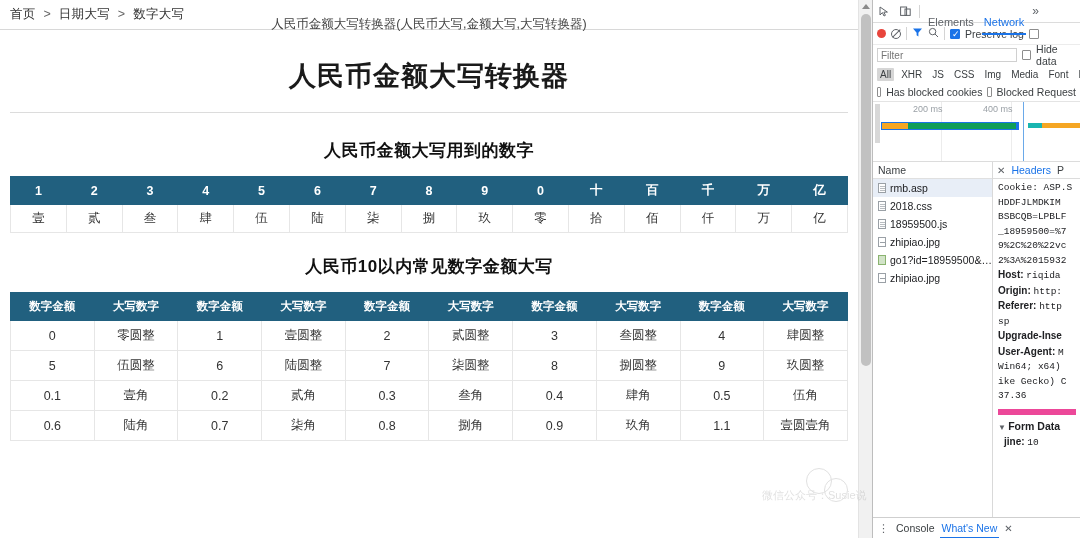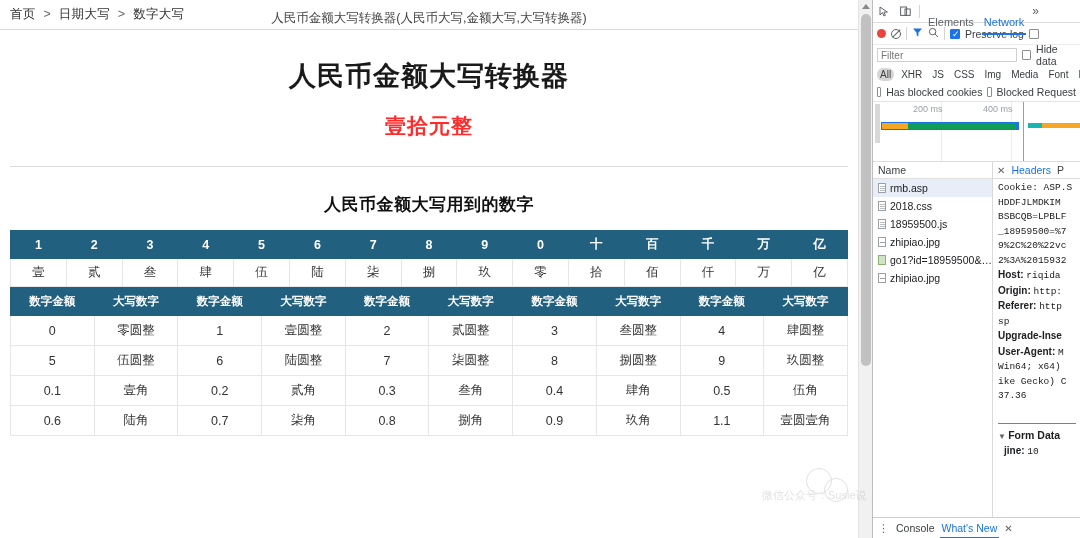--- a/index.html
+++ b/index.html
@@ -17,21 +17,21 @@
     background:#fff; overflow:hidden;
   }
   .breadcrumb-bar {
     height:30px; border-bottom:1px solid #d8d8d8;
     display:flex; align-items:center; position:relative;
   }
   .crumbs { font-size:12.5px; color:#333; padding-left:10px; letter-spacing:.3px; }
   .crumbs a { color:#333; text-decoration:none; }
   .crumbs .sep { color:#666; margin:0 4px; }
   .doc-title {
-    position:absolute; left:0; right:0; top:10px;
+    position:absolute; left:0; right:0; top:16px;
     text-align:center; font-size:12.5px; color:#444;
   }
 
   .content { padding:0 10px; }
   h1.main-title {
     text-align:center; font-size:27px; color:#1a1a1a;
     margin:28px 0 18px; font-weight:bold; letter-spacing:1px;
   }
   .form-row {
     display:flex; align-items:center; justify-content:center; gap:6px;
@@ -142,21 +142,21 @@
   .filter-input {
     flex:1; height:14px; border:1px solid #d0d0d0; background:#fff;
     font-size:10px; padding:0 3px; color:#333;
     font-family:"Liberation Sans", sans-serif;
   }
   .dt-typerow {
     height:18px; display:flex; align-items:center; gap:4px;
     padding:0 4px; flex:0 0 auto; white-space:nowrap; overflow:hidden;
   }
   .type-pill {
-    font-size:10px; color:#3c4043; padding:1px 3px; border-radius:6px;
+    font-size:10px; color:#3c4043; padding:1px 3px; border-radius:1px;
   }
   .type-pill.active { background:#d6d6d6; }
   .dt-blockrow {
     height:19px; display:flex; align-items:center; gap:5px;
     padding:0 4px; border-bottom:1px solid #e4e4e4; flex:0 0 auto;
     white-space:nowrap; overflow:hidden;
   }
 
   .dt-overview {
     height:60px; border-bottom:1px solid #dcdcdc; position:relative;
@@ -202,21 +202,21 @@
   .d-tab.active { color:#1a73e8; }
   .detail-body {
     flex:1; overflow:hidden; padding:2px 4px 0 5px;
     font-family:"Liberation Mono", monospace; font-size:9.5px; color:#202124;
     line-height:14.5px;
   }
   .hdr-line { white-space:nowrap; overflow:hidden; }
   .hdr-line b { font-family:"Liberation Sans", sans-serif; font-size:10px; }
   .section-head {
     font-family:"Liberation Sans", sans-serif; font-weight:bold; font-size:10.5px;
-    color:#202124; margin-top:19px; border-top:1px solid #ec4899; padding-top:4px;
+    color:#202124; margin-top:5px; border-top:6px solid #ec4899; padding-top:4px;
   }
   .caret { font-size:8px; color:#5f6368; }
 
   .dt-drawer {
     height:21px; border-top:1px solid #cfcfcf; display:flex; align-items:center;
     gap:7px; padding:0 5px; flex:0 0 auto; background:#fff;
   }
   .kebab { font-size:11px; color:#5f6368; letter-spacing:0; line-height:8px; }
   .dr-tab { font-size:10.5px; color:#3c4043; position:relative; }
   .dr-tab.active { color:#1a73e8; }
@@ -252,21 +252,20 @@
         <a href="#">数字大写</a>
       </div>
       <div class="doc-title">人民币金额大写转换器(人民币大写,金额大写,大写转换器)</div>
     </div>
 
     <div class="content">
 
       <h1 class="main-title">人民币金额大写转换器</h1>
 
 
-      <div class="result">壹拾元整</div>
 
       <hr class="rule">
 
       <h2 class="sec-title">人民币金额大写用到的数字</h2>
       <table class="grid t1">
         <thead>
             <tr id="t1-head">
               <th>1</th>
               <th>2</th>
               <th>3</th>
@@ -298,20 +297,21 @@
               <td>零</td>
               <td>拾</td>
               <td>佰</td>
               <td>仟</td>
               <td>万</td>
               <td>亿</td>
             </tr>
           </tbody>
       </table>
 
+      <h2 class="sec-title">人民币10以内常见数字金额大写</h2>
       <table class="grid t2">
         <thead>
             <tr id="t2-head">
               <th>数字金额</th>
               <th>大写数字</th>
               <th>数字金额</th>
               <th>大写数字</th>
               <th>数字金额</th>
               <th>大写数字</th>
               <th>数字金额</th>

